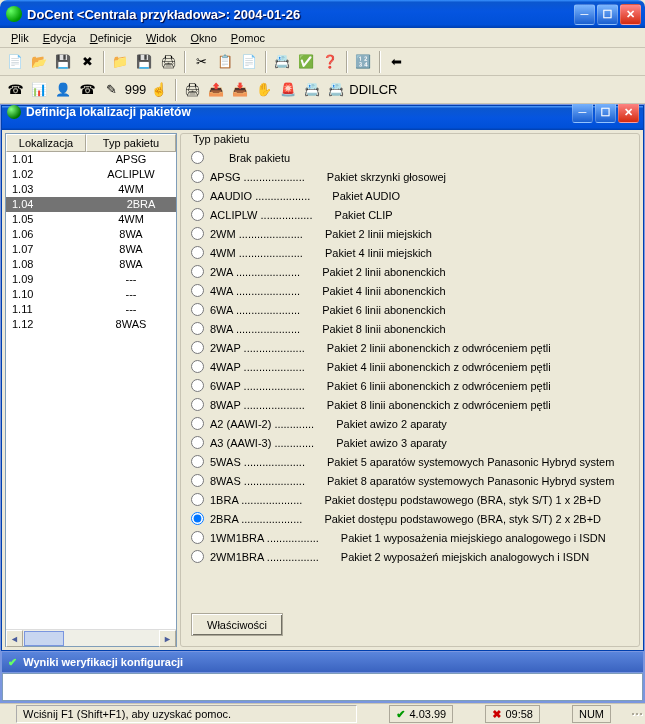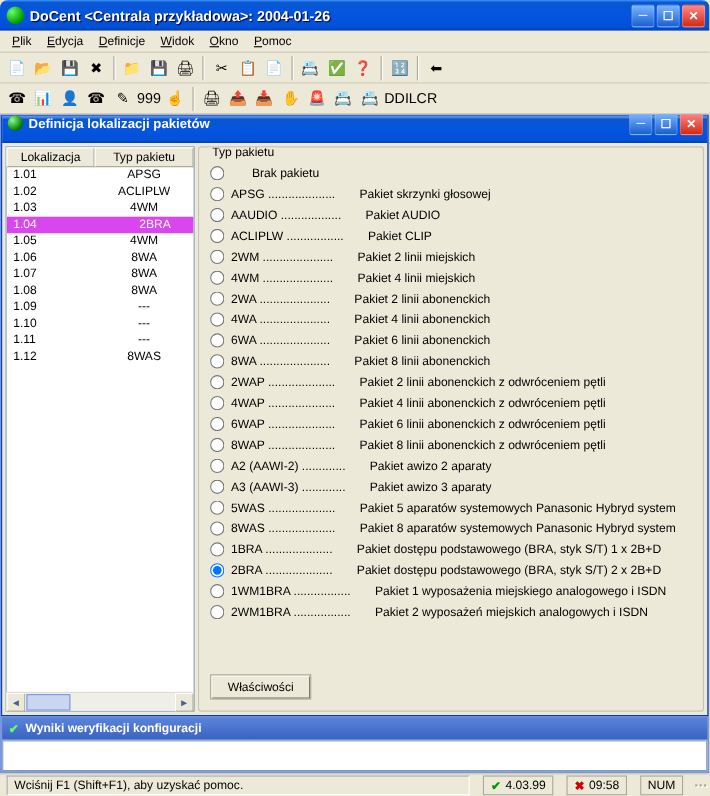--- a/index.html
+++ b/index.html
@@ -123,21 +123,21 @@
     padding: 2px 4px;
     text-align: center;
   }
   .col-loc { width: 80px; }
   .col-type { flex: 1; }
   .grid-rows { flex: 1; overflow: hidden; }
   .grid-row { display: flex; height: 15px; }
   .grid-row div { padding: 0 6px; line-height: 15px; }
   .grid-row .col-loc { width: 80px; }
   .grid-row .col-type { flex: 1; text-align: center; }
-  .grid-row.selected { background: #d946ef; color: #fff; gap: 20px; }
+  .grid-row.selected { background: #737373; color: #fff; gap: 20px; }
   .hscroll {
     height: 17px;
     background: #ece9d8;
     display: flex;
     border-top: 1px solid #ddd;
   }
   .hscroll .sbtn { width:17px;height:17px;background:#ece9d8;border:1px solid #fff;border-right-color:#aca899;border-bottom-color:#aca899;display:flex;align-items:center;justify-content:center;font-size:9px;color:#4b5d9c;}
   .hscroll .track { flex:1;background:#efefe7;}
   .hscroll .thumb { width:40px;height:15px;margin:1px;background:#c8d6f0;border:1px solid #7a96df;}
   
@@ -193,21 +193,21 @@
   .statusbar {
     height: 21px;
     background: #ece9d8;
     border-top: 1px solid #c8c4b4;
     display: flex; align-items: center;
     font-size: 11px;
   }
   .statusbar .cell {
     border: 1px solid #aca899;
     height: 18px;
-    margin: 6px;
+    margin: 16px;
     padding: 1px 6px;
     display: flex; align-items: center; gap: 4px;
   }
   .statusbar .main { flex: 1; border: 1px inset #fff;}
   .status-chk { color: #090; font-weight: bold; }
   .status-x { color: #c00; font-weight: bold; }
   .grip { width:18px; display:flex;align-items:flex-end;justify-content:flex-end;padding:2px;}
   .grip span{width:2px;height:2px;background:#aca899;margin:1px;box-shadow:1px 1px 0 #fff;}
 </style>
 </head>

